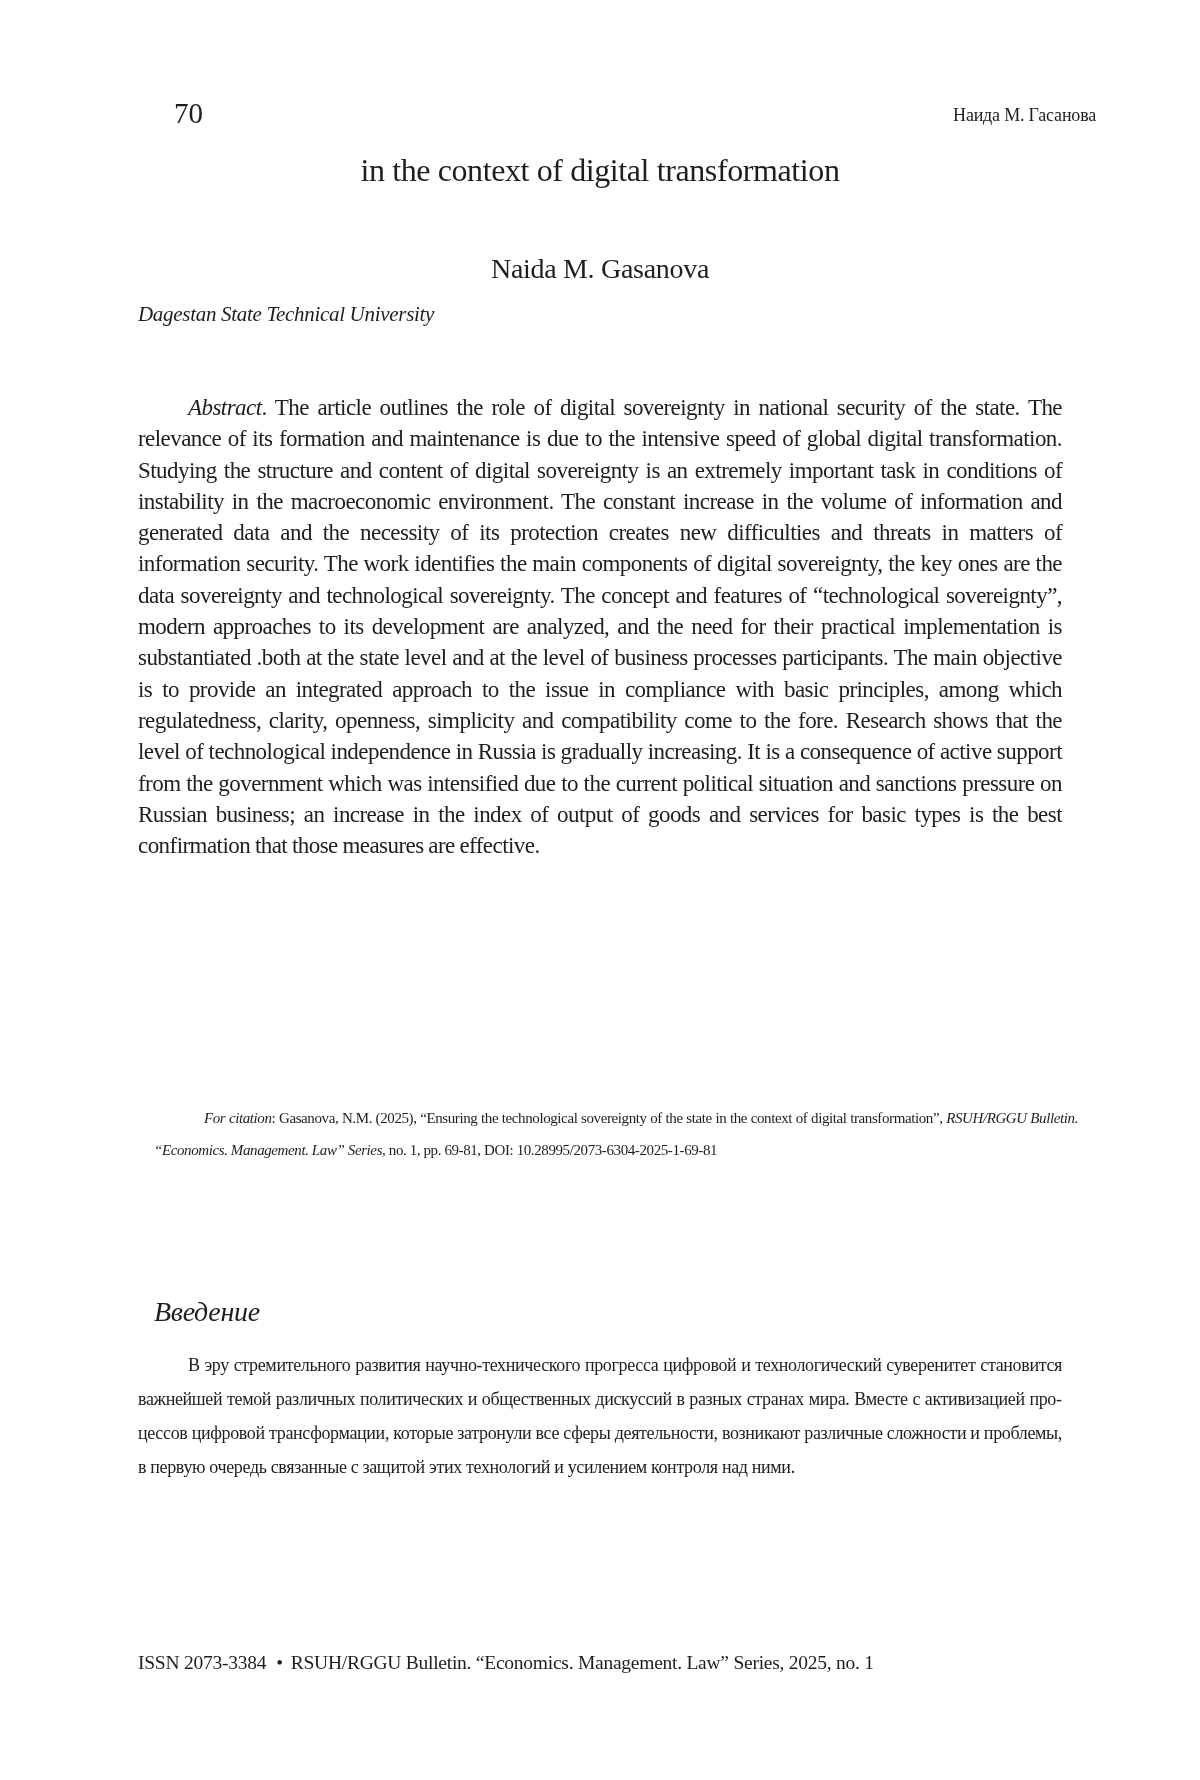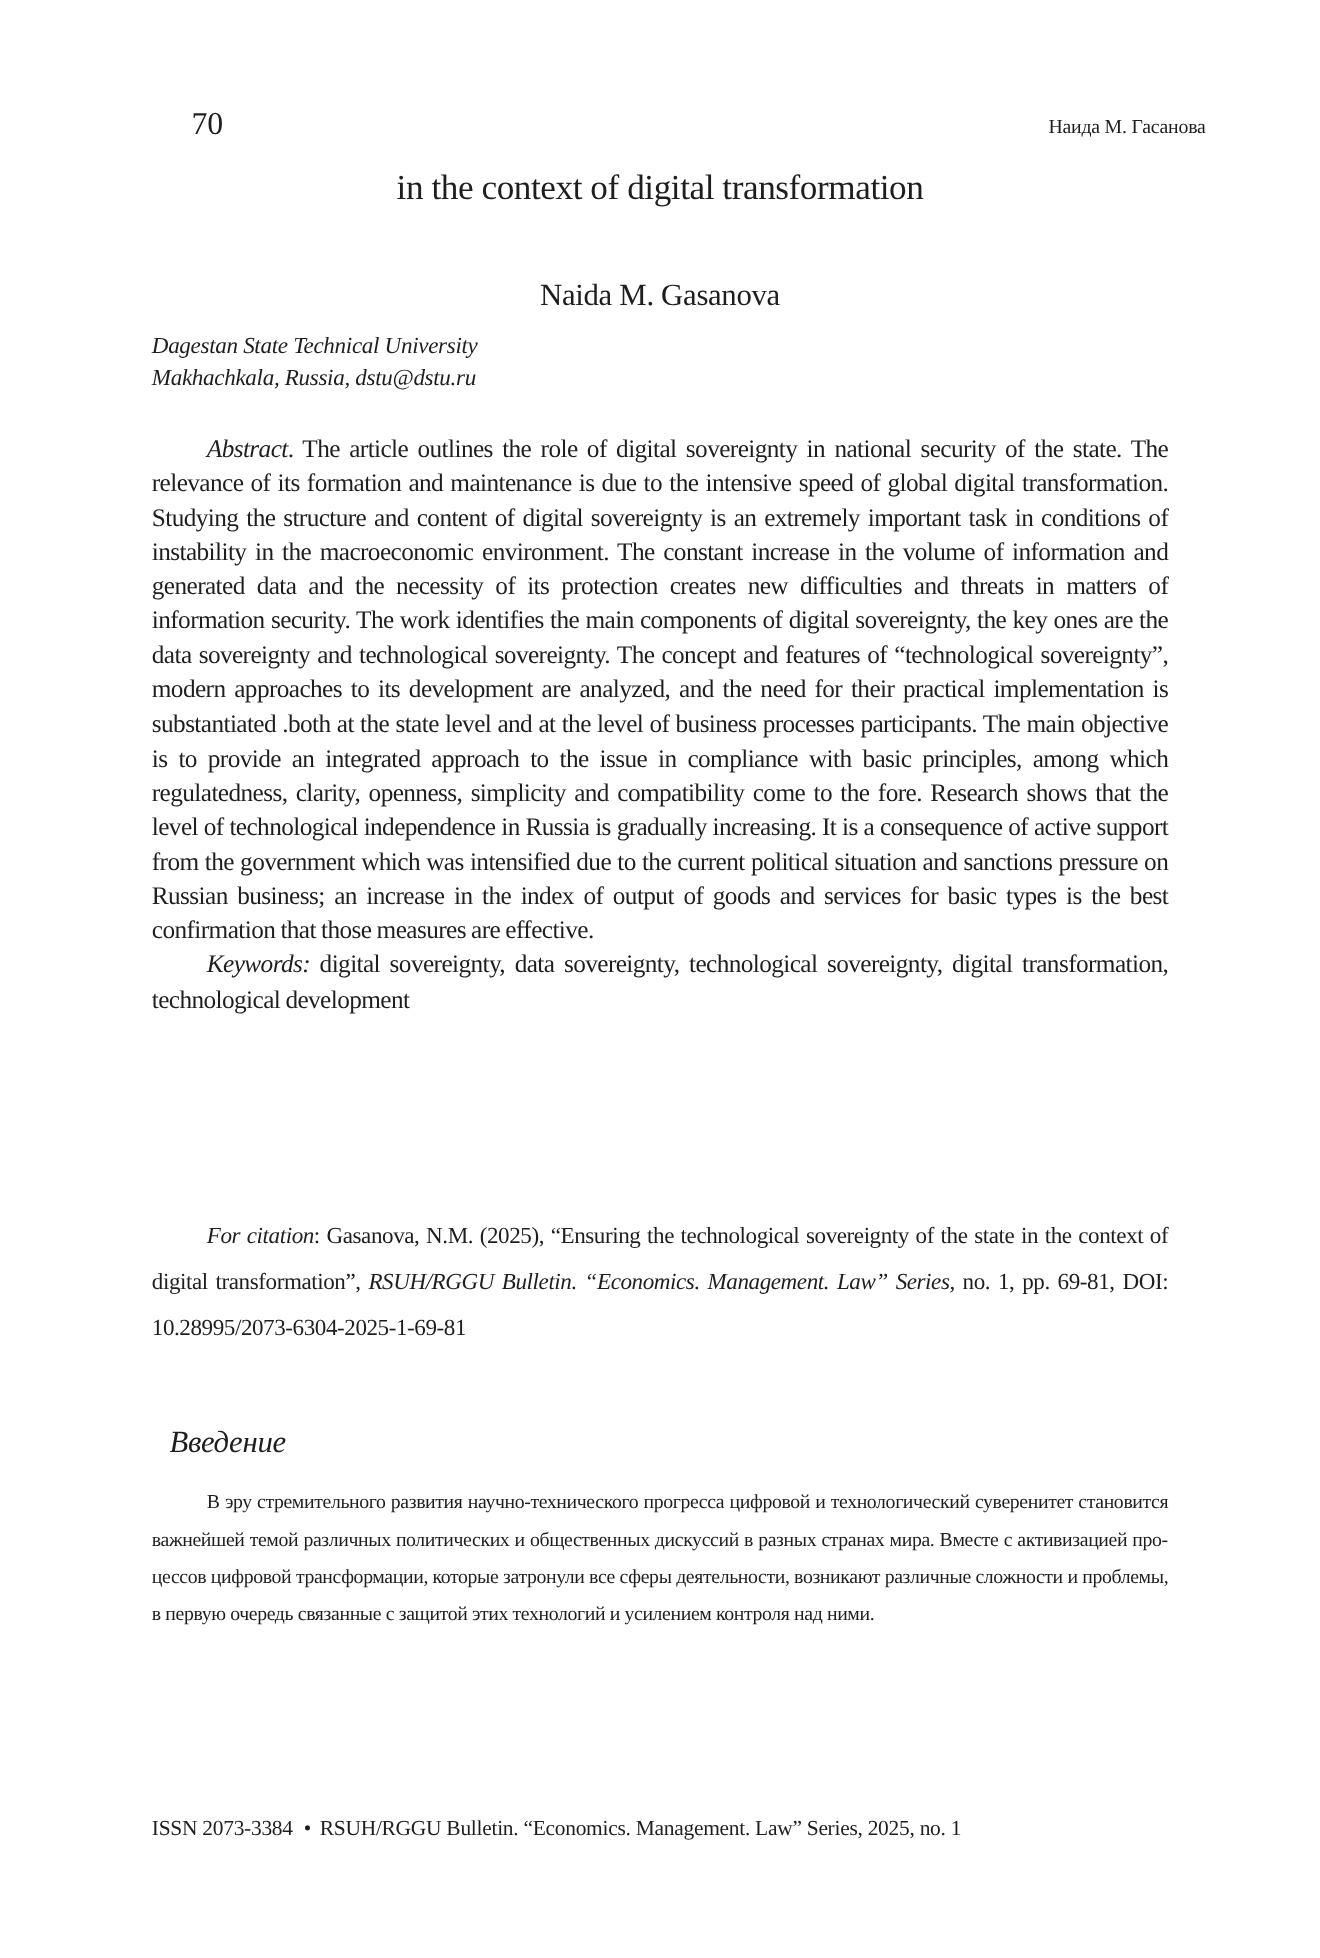--- a/index.html
+++ b/index.html
@@ -90,24 +90,24 @@
       word-spacing: -0.5px;
     }
     .abstract-block p {
       margin: 0;
       text-indent: 50px;
     }
     .abstract-block em { font-style: italic; }
     .citation {
       position: absolute;
       top: 1102px;
-      left: 0;
+      left: 16px;
       width: 924px;
-      font-size: 21px;
-      line-height: 42px;
+      font-size: 15px;
+      line-height: 32px;
       text-align: justify;
       letter-spacing: -0.4px;
     }
     .citation p {
       margin: 0;
       text-indent: 50px;
     }
     .section-heading {
       position: absolute;
       top: 1294px;
@@ -154,26 +154,24 @@
   </div>
 
   <h1 class="title" style="margin:0;font-weight:normal;">
     <span>in the context of digital transformation</span>
   </h1>
 
   <div class="author">Naida M. Gasanova</div>
 
   <div class="affiliation">
     <span>Dagestan State Technical University</span>
-    <span>Makhachkala, Russia, dstu@dstu.ru</span>
   </div>
 
   <div class="abstract-block" lang="en">
     <p><em>Abstract</em><span>.</span><span> The article outlines the role of digital sovereignty in national se­curity of the state. The relevance of its formation and maintenance is due to the intensive speed of global digital transformation. Studying the structure and content of digital sovereignty is an extremely important task in condi­tions of instability in the macroeconomic environment. The constant increase in the volume of information and generated data and the necessity of its protec­tion creates new difficulties and threats in matters of information security. The work identifies the main components of digital sovereignty, the key ones are the data sovereignty and technological sovereignty. The concept and features of “technological sovereignty”, modern approaches to its development are ana­lyzed, and the need for their practical implementation is substantiated .both at the state level and at the level of business processes participants. The main objective is to provide an integrated approach to the issue in compliance with basic principles, among which regulatedness, clarity, openness, simplicity and compatibility come to the fore. Research shows that the level of technological independence in Russia is gradually increasing. It is a consequence of active support from the government which was intensified due to the current politi­cal situation and sanctions pressure on Russian business; an increase in the in­dex of output of goods and services for basic types is the best confirmation that those measures are effective.</span></p>
-    <p><em>Keywords:</em><span> digital sovereignty, data sovereignty, technological sovereign­ty, digital transformation, technological development</span></p>
   </div>
 
   <div class="citation" lang="en">
     <p><em>For citation</em><span>:</span><span> Gasanova, N.M. (2025), “Ensuring the technological so­vereignty of the state in the context of digital transformation”, </span><em>RSUH/RGGU Bulletin. “Economics. Management. Law” Series</em><span>, no. 1, pp. 69-81, DOI: 10.28995/2073-6304-2025-1-69-81</span></p>
   </div>
 
   <h2 class="section-heading" style="margin:0;font-weight:normal;">Введение</h2>
 
   <div class="intro" lang="ru">
     <p>В эру стремительного развития научно-технического про­гресса цифровой и технологический суверенитет становится важнейшей темой различных политических и общественных дискуссий в разных странах мира. Вместе с активизацией про­цессов цифровой трансформации, которые затронули все сферы деятельности, возникают различные сложности и проблемы, в первую очередь связанные с защитой этих технологий и усиле­нием контроля над ними.</p>

